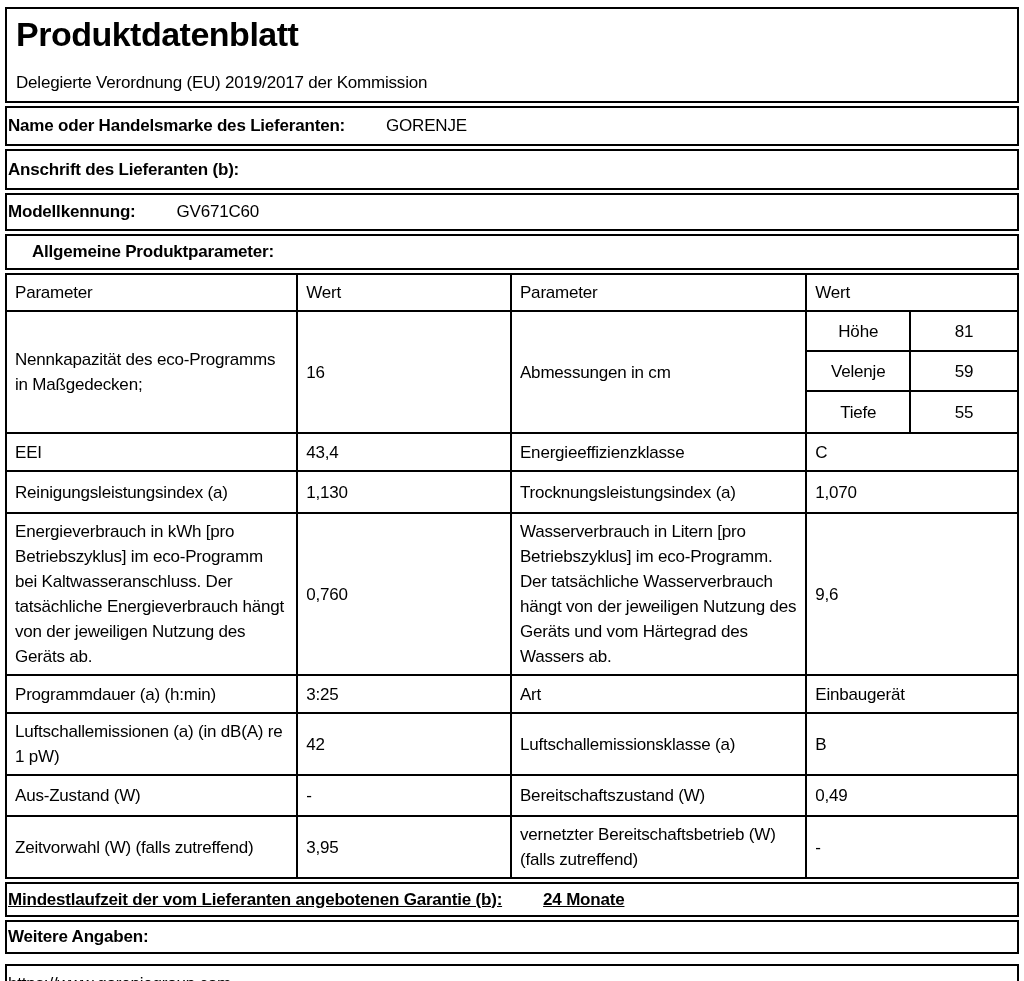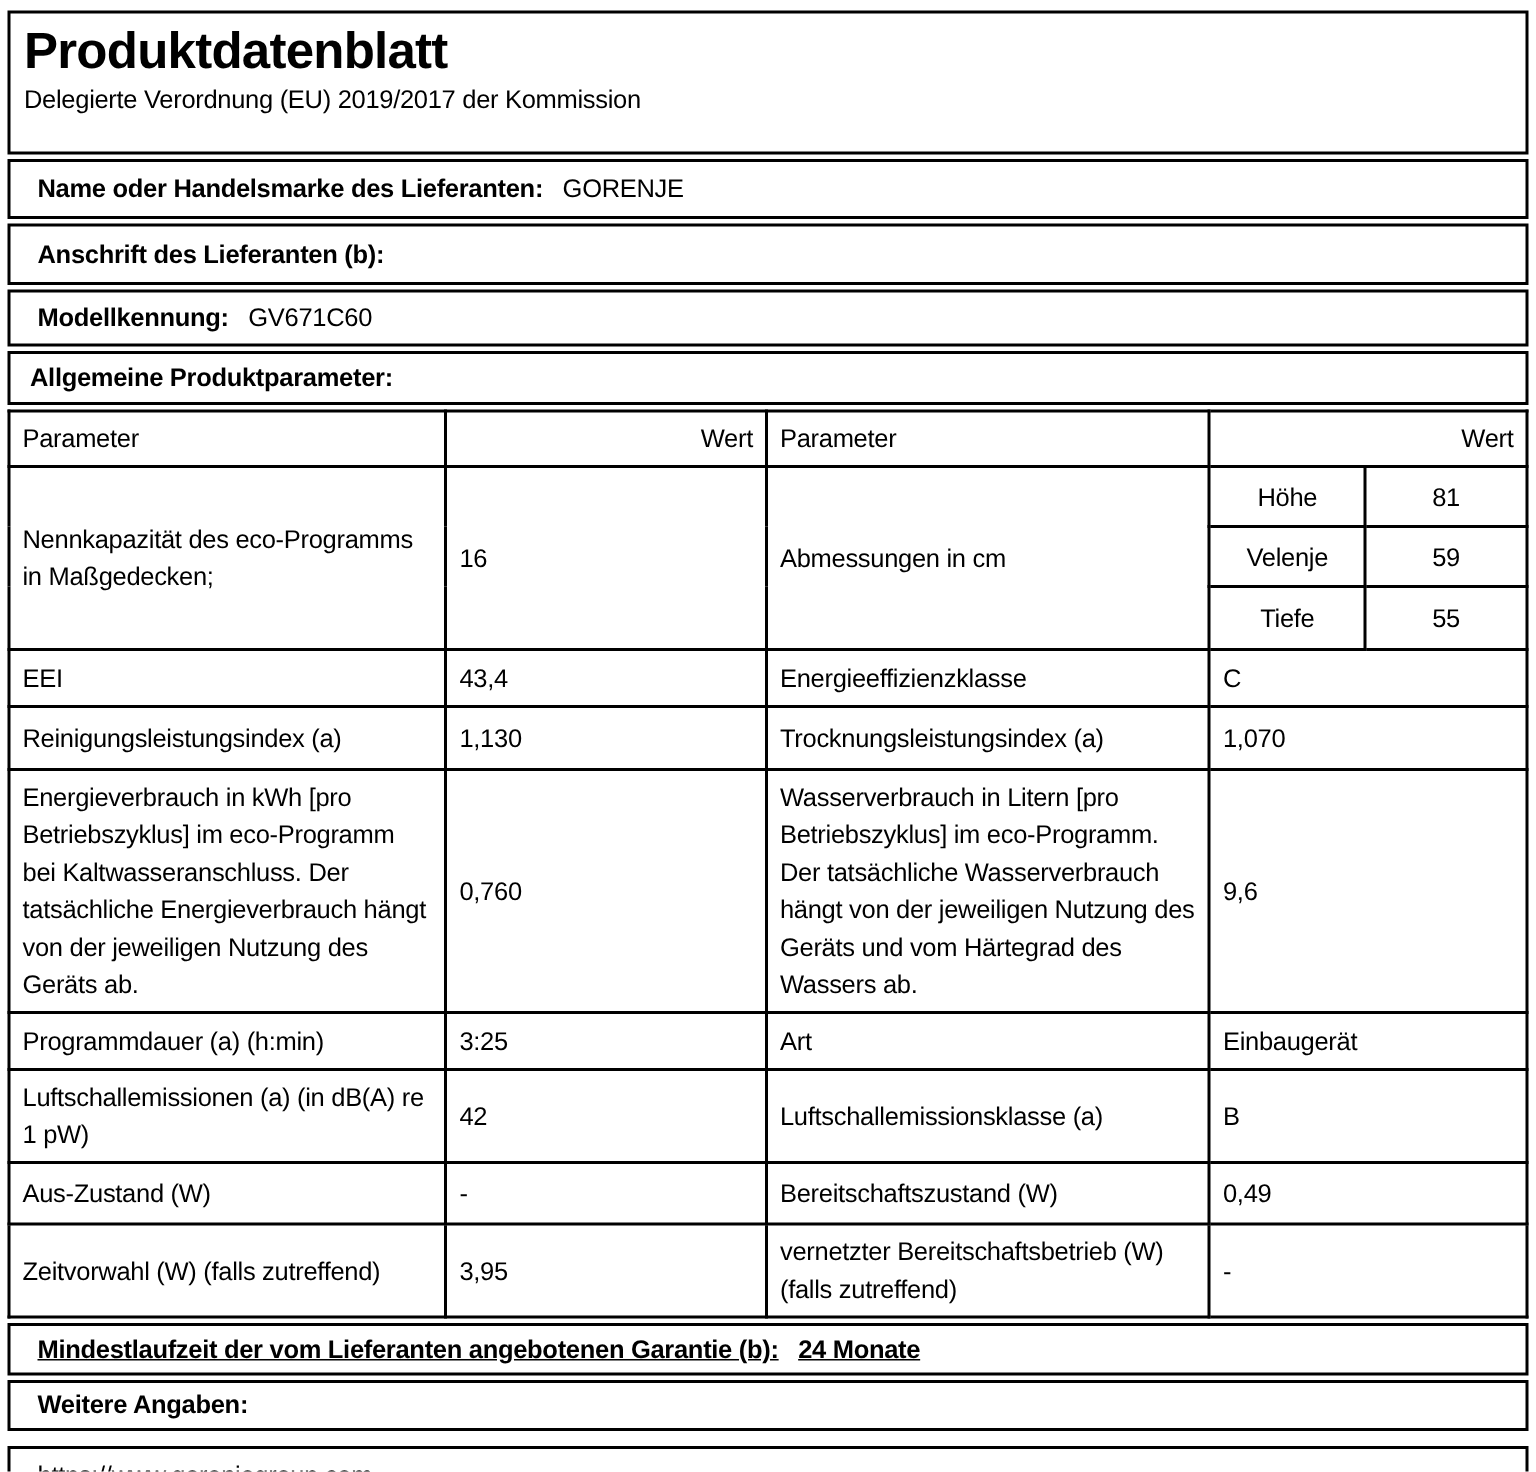--- a/index.html
+++ b/index.html
@@ -16,52 +16,52 @@
     margin: 7px 5px 0 5px;
     display: flex;
     flex-direction: column;
   }
   .box {
     border: 2.5px solid #000;
     background: #fff;
     margin-bottom: 3px;
   }
   
-  .titlebox { height: 96px; padding: 6px 9px 24px 9px; display: flex; flex-direction: column; justify-content: space-between; }
+  .titlebox { height: 96px; padding: 6px 9px 8px 9px; display: flex; flex-direction: column; justify-content: space-between; }
   .page-title { font-size: 34px; font-weight: bold; letter-spacing: -0.5px; }
   .page-subtitle { font-size: 17px; }
   
-  .inforow { display: flex; align-items: center; padding: 0 18px; font-size: 17px; }
+  .inforow { display: flex; align-items: center; padding: 0 1px; font-size: 17px; gap: 28px; }
   .inforow .lbl { font-weight: bold; }
   .inforow .val { margin-left: 13px; }
   .h40 { height: 40px; }
   .h41 { height: 41px; }
   .h38 { height: 38px; text-align: center; }
   .h35 { height: 35px; text-decoration: underline; }
   .h34 { height: 34px; }
   
-  .sectionrow { display: flex; align-items: center; padding: 0 13px; height: 36px; font-size: 17px; font-weight: bold; }
+  .sectionrow { display: flex; align-items: center; padding: 0 25px; height: 36px; font-size: 17px; font-weight: bold; }
   
   table.params {
     width: 100%;
     border-collapse: collapse;
     table-layout: fixed;
     margin-bottom: 3px;
   }
   table.params th, table.params td {
     border: 2.5px solid #000;
     font-size: 17px;
     font-weight: normal;
     vertical-align: middle;
     padding: 5px 8px;
     line-height: 25px;
     overflow: hidden;
   }
   table.params th { text-align: left; }
-  table.params th.center { text-align: right; }
+  table.params th.center { text-align: left; }
   td.pcell { text-align: left; }
   td.vcell { padding: 3px 4px; }
   td.dimlbl { text-align: center; padding: 3px 4px; border-radius: 13px; }
   td.dimval { text-align: center; padding: 3px 4px; }
   
   .urlrow { margin-top: 7px; }
   .urlrow .val { margin-left: 0; }
 </style>
 </head>
 <body>

